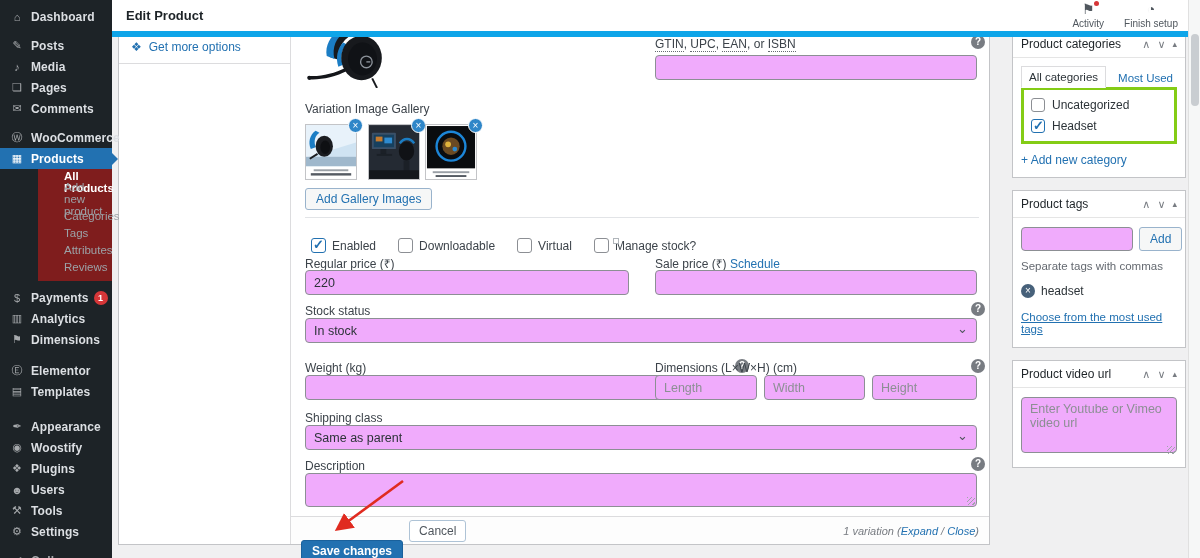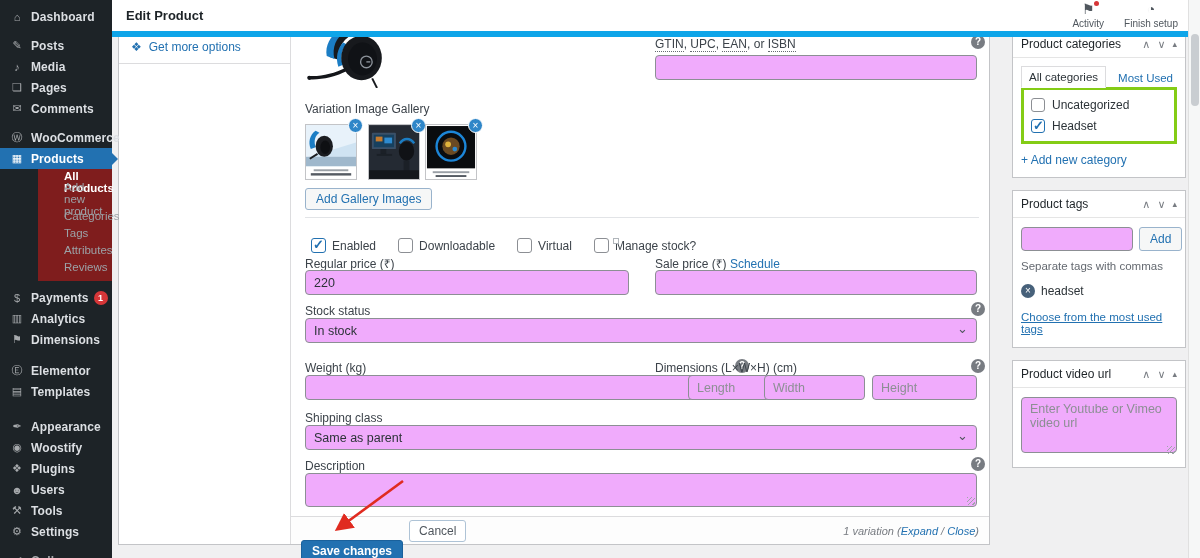--- a/index.html
+++ b/index.html
@@ -98,21 +98,21 @@
 
   .ss-label { left:14px; top:274px; }
   .ss-help { left:680px; top:272px; }
   .ss-select { left:14px; top:288px; width:672px; }
 
   .w-label { left:14px; top:331px; }
   .w-help { left:444px; top:329px; }
   .d-label { left:364px; top:331px; }
   .d-help { left:680px; top:329px; }
   .w-input { left:14px; top:345px; width:440px; }
-  .len-input { left:364px; top:345px; width:102px;margin-left:33px; }
+  .len-input { left:364px; top:345px; width:102px; }
   .wid-input { left:473px; top:345px; width:101px; }
   .hei-input { left:581px; top:345px; width:105px; }
 
   .sc-label { left:14px; top:381px; }
   .sc-select { left:14px; top:395px; width:672px; }
 
   .desc-label { left:14px; top:429px; }
   .desc-help { left:680px; top:427px; }
   .desc-wrap { left:14px; top:443px; width:672px; height:34px; }
   .desc-wrap .ta { width:100%; height:100%; }

